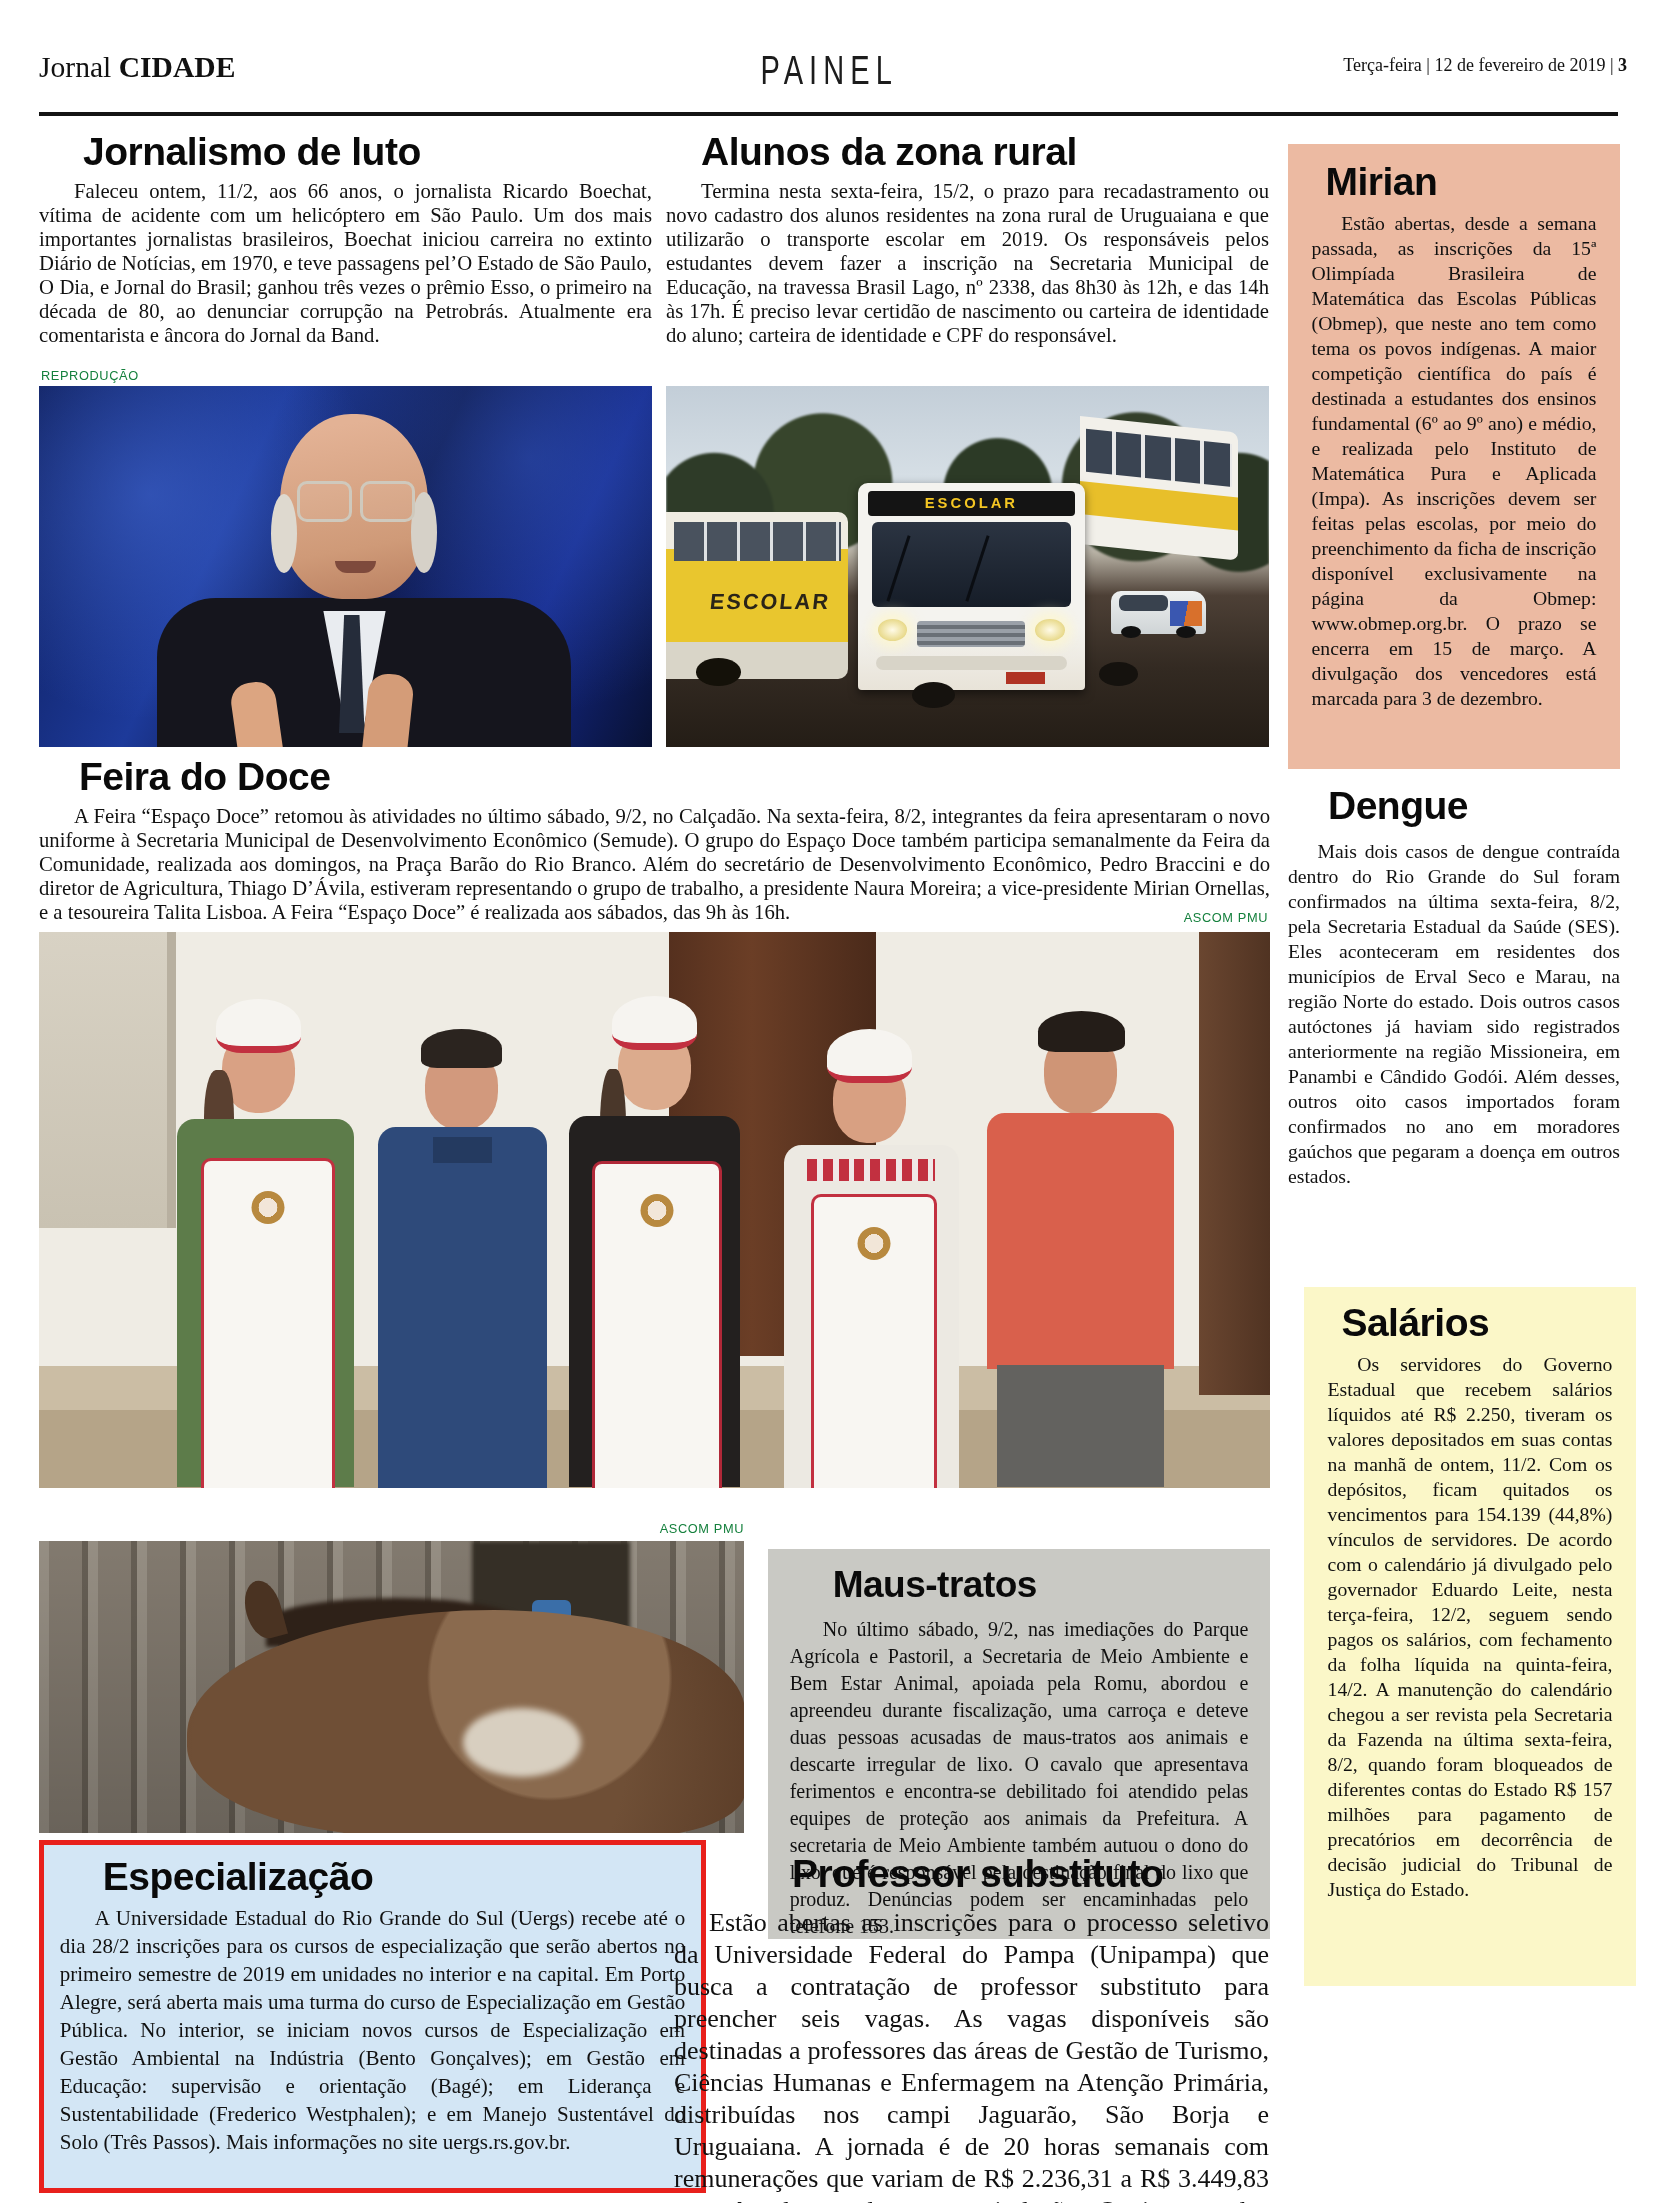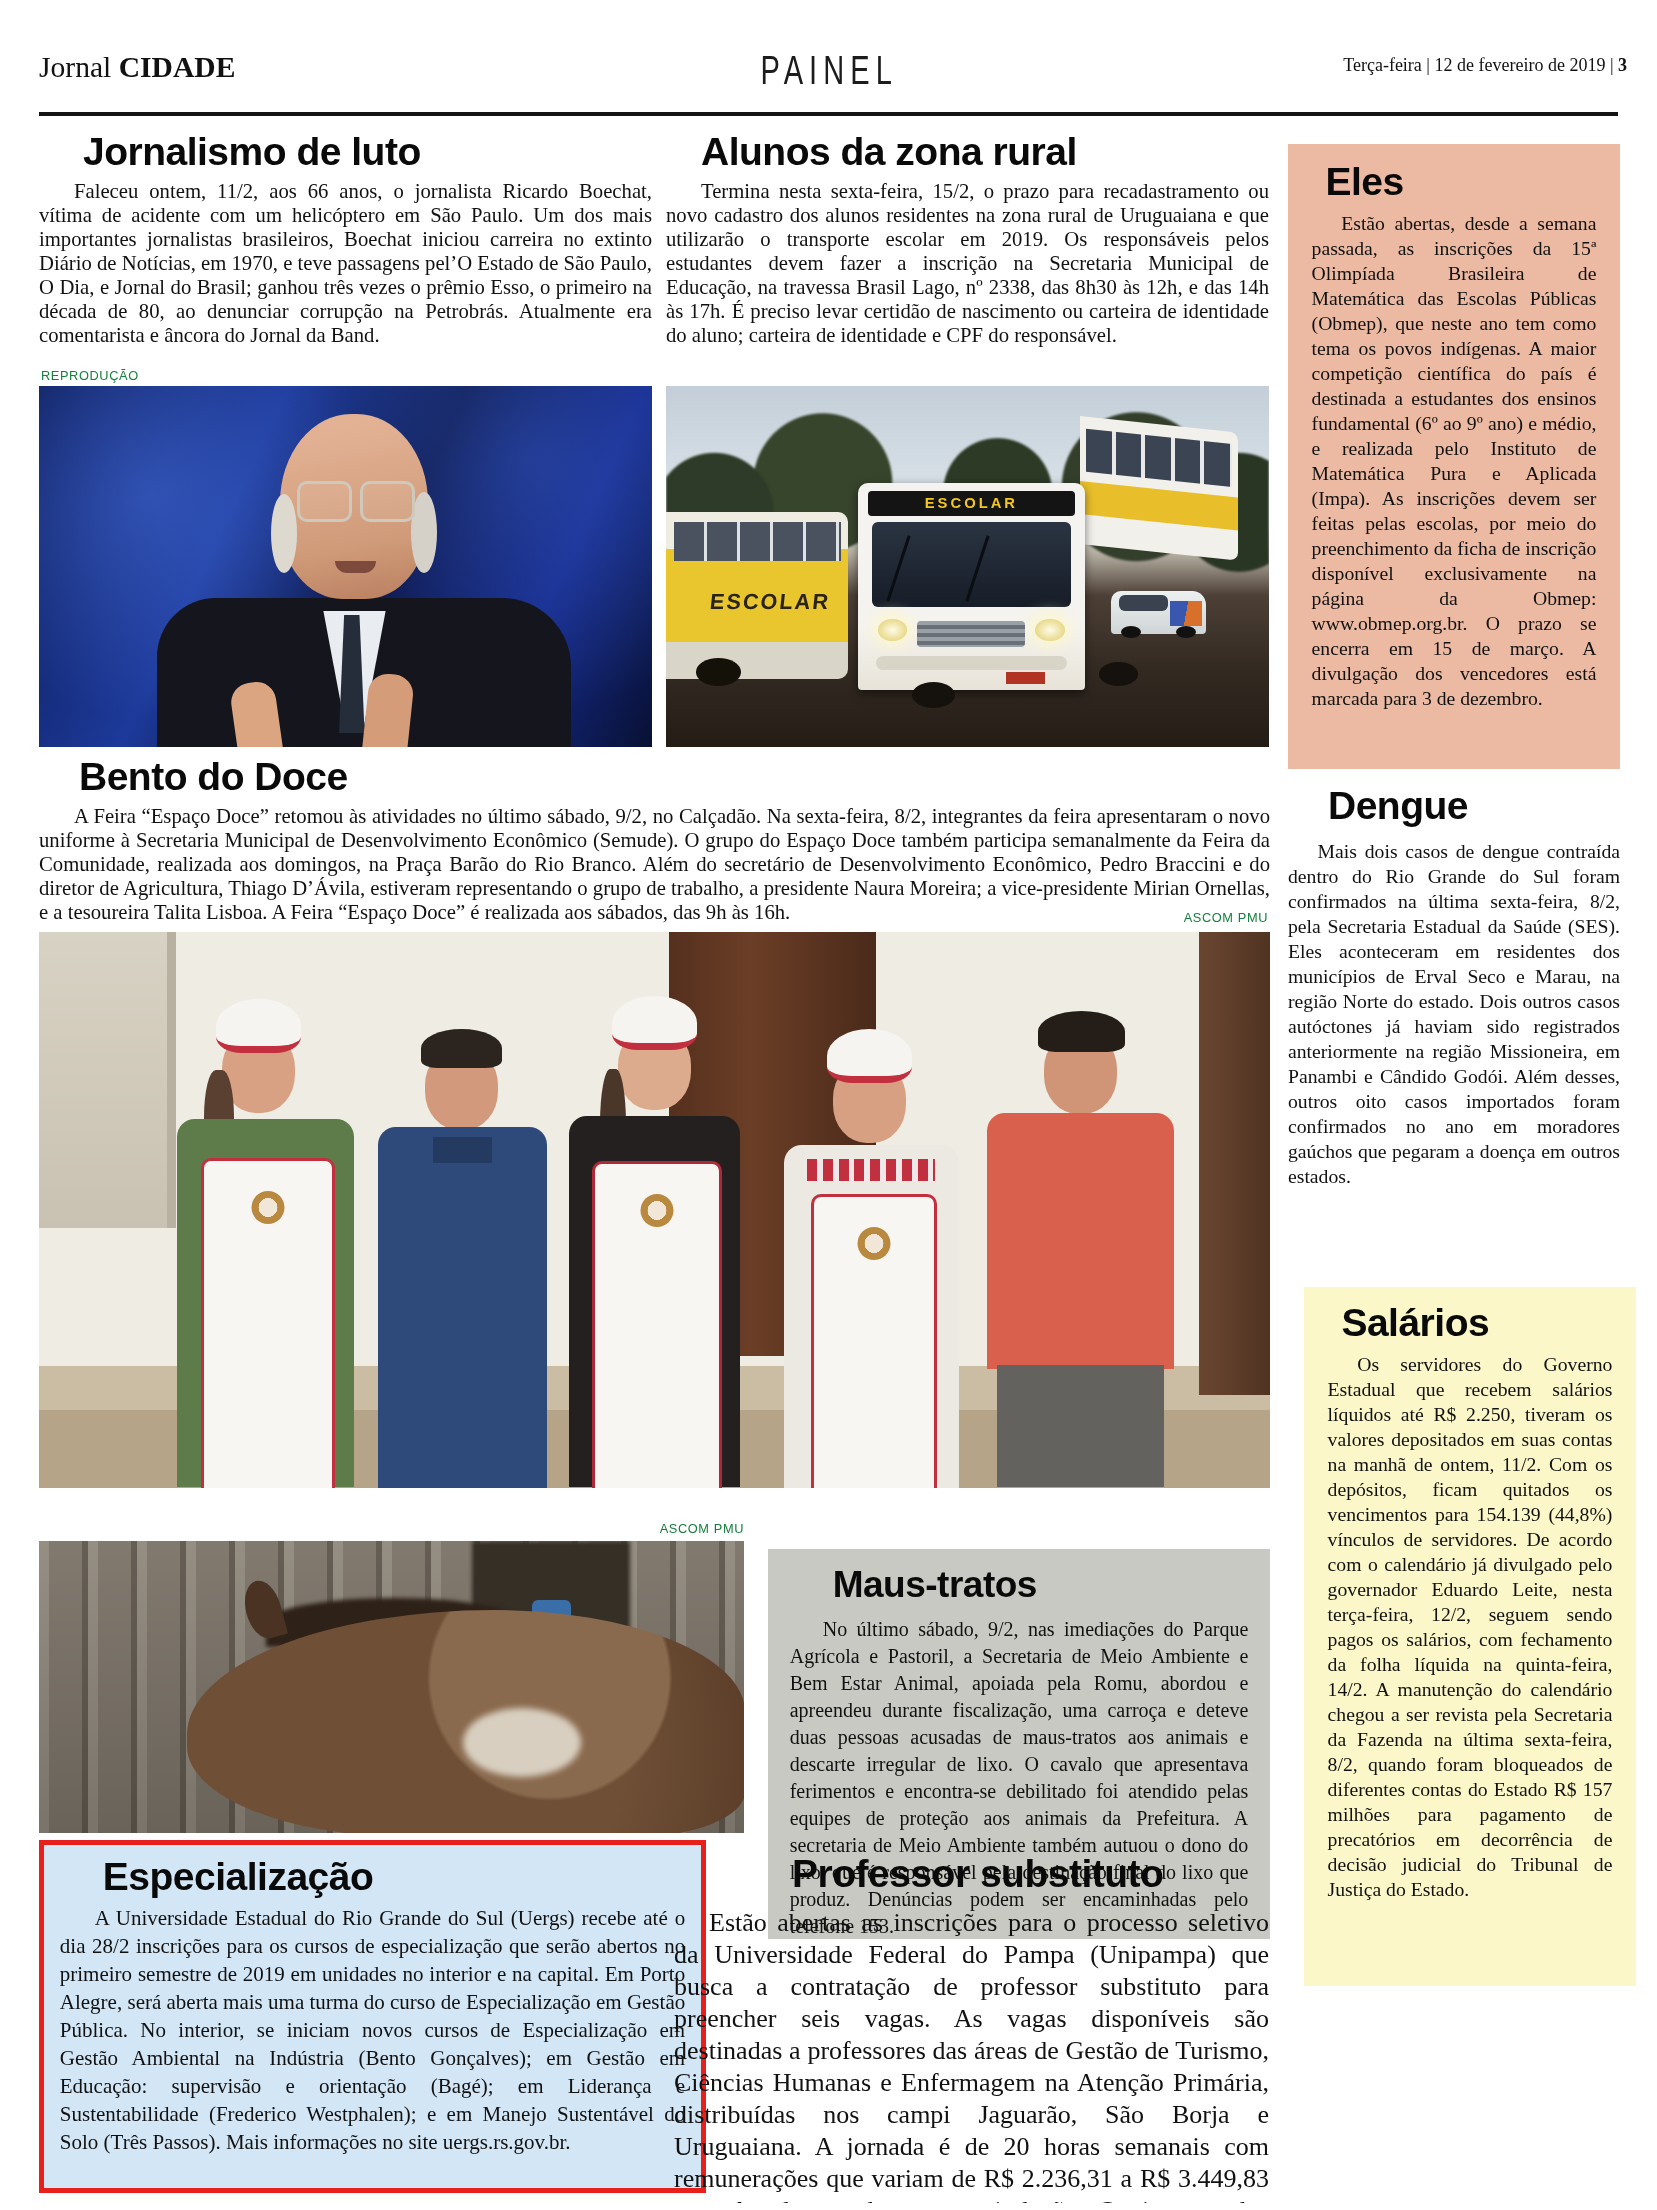--- a/index.html
+++ b/index.html
@@ -177,27 +177,27 @@
     <div class="bus-wheel2"></div>
     <div class="car">
       <div class="car-win"></div>
       <div class="car-decal"></div>
       <div class="car-wheel1"></div>
       <div class="car-wheel2"></div>
     </div>
   </div>
 
   <div class="box" style="left:1288px;top:144px;width:332px;height:625px;padding:15.8px 23.6px;background:#ecbaa2;">
-    <div class="headline" style="font-size:39px;margin:0 0 7.9px 13.8px;">Eles</div>
+    <div class="headline" style="font-size:39px;margin:0 0 7.9px 13.8px;">Mirian</div>
     <div class="body-text side">
       <p style="text-indent:29.6px;">Estão abertas, desde a semana passada, as inscrições da 15ª Olimpíada Brasileira de Matemática das Escolas Públicas (Obmep), que neste ano tem como tema os povos indígenas. A maior competição científica do país é destinada a estudantes dos ensinos fundamental (6º ao 9º ano) e médio, e realizada pelo Instituto de Matemática Pura e Aplicada (Impa). As inscrições devem ser feitas pelas escolas, por meio do preenchimento da ficha de inscrição disponível exclusivamente na página da Obmep: www.obmep.org.br. O prazo se encerra em 15 de março. A divulgação dos vencedores está marcada para 3 de dezembro.</p>
     </div>
   </div>
 
-  <div class="headline" style="left:79px;top:755px;">Bento do Doce</div>
+  <div class="headline" style="left:79px;top:755px;">Feira do Doce</div>
   <div class="body-text wide" style="left:39px;top:804px;width:1231px;height:124px;overflow:hidden;">
     <p>A Feira “Espaço Doce” retomou às atividades no último sábado, 9/2, no Calçadão. Na sexta-feira, 8/2, integrantes da feira apresentaram o novo uniforme à Secretaria Municipal de Desenvolvimento Econômico (Semude). O grupo do Espaço Doce também participa semanalmente da Feira da Comunidade, realizada aos domingos, na Praça Barão do Rio Branco. Além do secretário de Desenvolvimento Econômico, Pedro Braccini e do diretor de Agricultura, Thiago D’Ávila, estiveram representando o grupo de trabalho, a presidente Naura Moreira; a vice-presidente Mirian Ornellas, e a tesoureira Talita Lisboa. A Feira “Espaço Doce” é realizada aos sábados, das 9h às 16h.</p>
   </div>
   <div class="credit" style="left:39px;top:910px;width:1229px;text-align:right;">ASCOM PMU</div>
   <div class="photo ph-fair" style="left:39px;top:932px;width:1231px;height:556px;">
     <div class="fair-shelf"></div>
     <div class="fair-door"></div>
     <div class="fair-frame"></div>
 
     <div class="person" style="left:118px;top:59px;width:217px;height:496px;">

